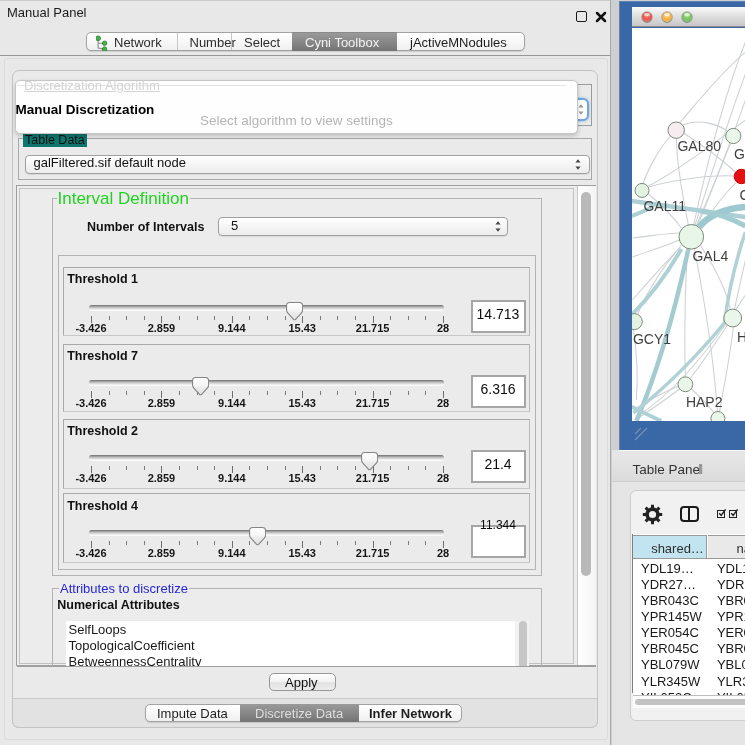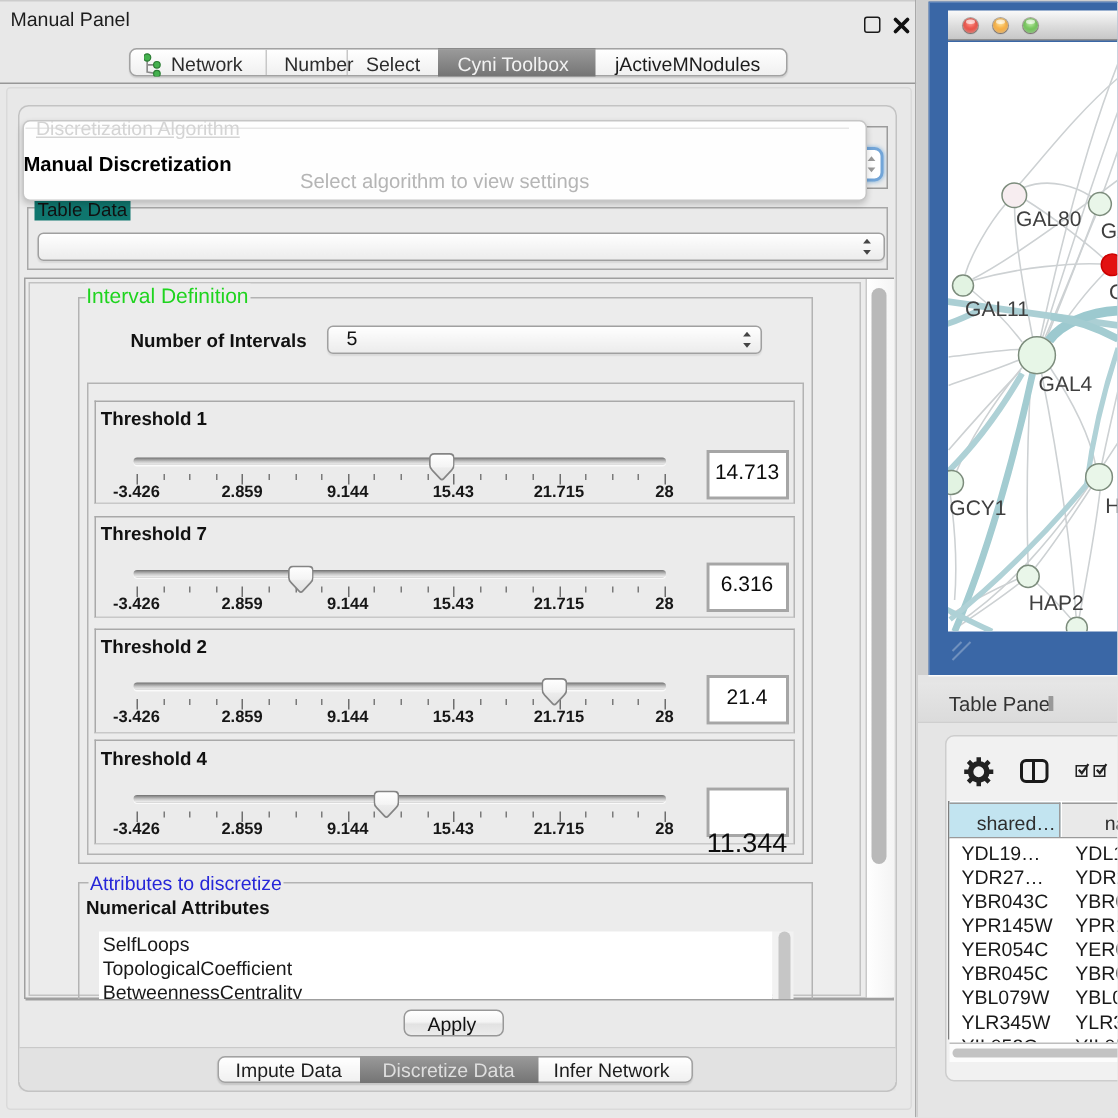--- a/index.html
+++ b/index.html
@@ -41,32 +41,33 @@
   <div class="abs" style="left:17.5px;top:83.7px;width:574.8px;height:42.6px;border:1px solid #9b9b9b;"></div>
   <div class="abs" style="left:545px;top:98px;width:43.5px;height:22.5px;border:2.4px solid #72a5d8;border-radius:6px;background:#fff;box-shadow:0 0 3px #86b4de;"></div>
   <svg class="abs" style="left:577px;top:103px;" width="8" height="13" viewBox="0 0 8 13">
     <path d="M4,1.2 L6.6,4.4 L1.4,4.4 Z" fill="#9a9a9a"></path>
     <path d="M4,11.8 L1.4,8.6 L6.6,8.6 Z" fill="#9a9a9a"></path>
   </svg>
 
   <div class="abs" style="left:17.5px;top:138px;width:574.8px;height:42.2px;border:1px solid #a8a8a8;"></div>
   <div class="txt" style="left:23px;top:132.9px;font-size:12.5px;color:#111;background:#0f766e;padding:0 2px;">Table Data</div>
   <div class="abs" style="left:25px;top:154.5px;width:564.5px;height:19.5px;background:linear-gradient(180deg,#ffffff,#f7f7f7 40%,#ececec);border:1px solid #a0a0a0;border-radius:4px;box-shadow:0 1px 1px rgba(0,0,0,0.08);"></div>
+  <div class="txt" style="left:33.5px;top:154.8px;font-size:13px;color:#111;">galFiltered.sif default node</div>
   <svg class="abs" style="left:574px;top:158px;" width="8" height="13" viewBox="0 0 8 13">
     <path d="M4,1.2 L6.6,4.4 L1.4,4.4 Z" fill="#444"></path>
     <path d="M4,11.8 L1.4,8.6 L6.6,8.6 Z" fill="#444"></path>
   </svg>
 
   <div class="abs" style="left:15.8px;top:185px;width:580.5px;height:481.3px;border:1px solid #9f9f9f;background:#ececec;"></div>
   <div class="abs" style="left:576.5px;top:186px;width:19px;height:479.3px;background:linear-gradient(90deg,#ffffff,#f4f4f4);border-left:1px solid #c9c9c9;"></div>
   <div class="abs" style="left:581.3px;top:192px;width:9.7px;height:384px;background:#b9b9b9;border-radius:5px;"></div>
   <div class="abs" style="left:19.3px;top:187.5px;width:554.5px;height:476.5px;border:1px solid #c2c2c2;background:#ececec;"></div>
 
   <div class="abs" style="left:52.3px;top:197.5px;width:489.7px;height:378.5px;border:1px solid #b3b3b3;"></div>
-  <div class="txt" style="left:56.5px;top:189.2px;font-size:14px;color:#1fd41f;background:#ececec;padding:0 1px;">Interval Definition</div>
+  <div class="txt" style="left:56.5px;top:189.2px;font-size:17px;color:#1fd41f;background:#ececec;padding:0 1px;">Interval Definition</div>
   <div class="txt" style="left:87px;top:219.8px;font-size:12.5px;font-weight:bold;color:#111;">Number of Intervals</div>
   <div class="abs" style="left:218.3px;top:216.8px;width:289.7px;height:19.7px;background:linear-gradient(180deg,#ffffff,#f7f7f7 40%,#ececec);border:1px solid #a0a0a0;border-radius:4px;box-shadow:0 1px 1px rgba(0,0,0,0.08);"></div>
   <div class="txt" style="left:231px;top:218.4px;font-size:13px;color:#111;">5</div>
   <svg class="abs" style="left:494px;top:220.3px;" width="8" height="13" viewBox="0 0 8 13">
       <path d="M4,1.2 L6.6,4.4 L1.4,4.4 Z" fill="#444"></path>
       <path d="M4,11.8 L1.4,8.6 L6.6,8.6 Z" fill="#444"></path>
     </svg>
   <div class="abs" style="left:57.8px;top:255px;width:478.7px;height:315.1px;border:1px solid #b3b3b3;"></div>
   <div class="abs" style="left:62.9px;top:266.5px;width:467.1px;height:69.7px;border:1px solid;border-color:#a9a9a9 #b6b6b6 #c8c8c8 #a9a9a9;background:#ebebeb;"></div>
   <div class="txt" style="left:67.2px;top:272px;font-size:12.5px;font-weight:bold;color:#111;">Threshold 1</div>
@@ -232,21 +233,21 @@
         <linearGradient id="thg3" x1="0" y1="0" x2="0" y2="1">
           <stop offset="0" stop-color="#ffffff"></stop>
           <stop offset="0.5" stop-color="#f4f4f4"></stop>
           <stop offset="0.55" stop-color="#ececec"></stop>
           <stop offset="1" stop-color="#e2e2e2"></stop>
         </linearGradient>
       </defs>
 <path d="M3.6,0.55 L13.6,0.55 Q16.65,0.55 16.65,3.6 L16.65,8 Q16.65,9.9 15.1,11.4 L9.8,17.1 Q8.6,18.5 7.4,17.1 L2.1,11.4 Q0.55,9.9 0.55,8 L0.55,3.6 Q0.55,0.55 3.6,0.55 Z" fill="url(#thg3)" stroke="#848484" stroke-width="1.1"></path>
     </svg>
   <div class="abs" style="left:470.6px;top:525.1px;width:55px;height:33px;background:#fff;border:2px solid #a6a6a6;"></div>
-  <div class="txt" style="left:498px;top:552px;transform:translateX(-50%);font-size:18px;color:#0c0c0c;">11.344</div>
+  <div class="txt" style="left:498px;top:518px;transform:translateX(-50%);font-size:12px;color:#0c0c0c;">11.344</div>
   <div class="abs" style="left:52px;top:588px;width:490.3px;height:78.3px;border:1px solid #b3b3b3;border-bottom:none;"></div>
   <div class="txt" style="left:59px;top:580.9px;font-size:13px;color:#2626d8;background:#ececec;padding:0 1px;">Attributes to discretize</div>
   <div class="txt" style="left:57.3px;top:598.4px;font-size:12.5px;font-weight:bold;color:#111;">Numerical Attributes</div>
   <div class="abs" style="left:65.9px;top:621px;width:449.1px;height:45.3px;background:#ffffff;overflow:hidden;">
     <div class="txt" style="left:2.6px;top:0.8px;font-size:13px;color:#191919;">SelfLoops</div>
     <div class="txt" style="left:2.6px;top:16.8px;font-size:13px;color:#191919;">TopologicalCoefficient</div>
     <div class="txt" style="left:2.6px;top:32.8px;font-size:13px;color:#191919;">BetweennessCentrality</div>
   </div>
   <div class="abs" style="left:515px;top:621px;width:14px;height:45.3px;background:#f2f2f2;"></div>
   <div class="abs" style="left:519px;top:621.3px;width:7.5px;height:45px;background:#c6c6c6;border-radius:4px 4px 0 0;"></div>
@@ -255,21 +256,21 @@
   <div class="abs" style="left:268.7px;top:673px;width:67.6px;height:17.8px;background:linear-gradient(180deg,#ffffff,#f4f4f4 45%,#e2e2e2 55%,#ececec);border:1px solid #989898;border-radius:5px;"></div>
   <div class="txt" style="left:285px;top:675px;font-size:13px;color:#111;">Apply</div>
 
   <div class="abs" style="left:12.5px;top:697.7px;width:584.5px;height:1px;background:#c9c9c9;"></div>
   <div class="abs" style="left:12.5px;top:698.7px;width:584.5px;height:28px;background:#e2e2e2;"></div>
   <div class="abs" style="left:11.5px;top:720.5px;width:586.5px;height:7px;background:#e2e2e2;border:1px solid #c3c3c3;border-top:none;border-radius:0 0 7px 7px;"></div>
   <div class="abs" style="left:144.6px;top:704px;width:317.2px;height:17.7px;background:linear-gradient(180deg,#ffffff,#f0f0f0);border:1px solid #a2a2a2;border-radius:5px;box-shadow:0 1px 1px rgba(0,0,0,0.12);"></div>
   <div class="abs" style="left:239.5px;top:704px;width:119.6px;height:17.7px;background:linear-gradient(180deg,#9a9a9a,#747474);"></div>
   <div class="txt" style="left:157px;top:706.3px;font-size:13px;color:#1e1e1e;">Impute Data</div>
   <div class="txt" style="left:255px;top:706.3px;font-size:13px;color:#dedede;">Discretize Data</div>
-  <div class="txt" style="left:369px;top:706.3px;font-size:13px;color:#1e1e1e;">Infer Network</div>
+  <div class="txt" style="left:369px;top:706.3px;font-size:13px;color:#1e1e1e;font-weight:bold;">Infer Network</div>
 
   <div class="abs" style="left:14.6px;top:80px;width:563px;height:54px;background:#fefefe;border:1px solid #c6c6c6;border-radius:5px;box-shadow:0 2px 4px rgba(0,0,0,0.2);"></div>
   <div class="abs" style="left:17px;top:85.3px;width:549px;height:1px;background:#e6e6e6;"></div>
   <div class="txt" style="left:24px;top:77.9px;font-size:13px;color:#d4d4d4;text-decoration:underline;">Discretization Algorithm</div>
   <div class="txt" style="left:200px;top:85.2px;font-size:13.5px;color:#b5b5b5;margin-top:28px;">Select algorithm to view settings</div>
   <div class="txt" style="left:15.6px;top:101.6px;font-size:13.5px;font-weight:bold;color:#000;">Manual Discretization</div>
 
   <div class="abs" style="left:609.5px;top:0;width:1.5px;height:745px;background:#a9a9a9;"></div>
 </div>
 

